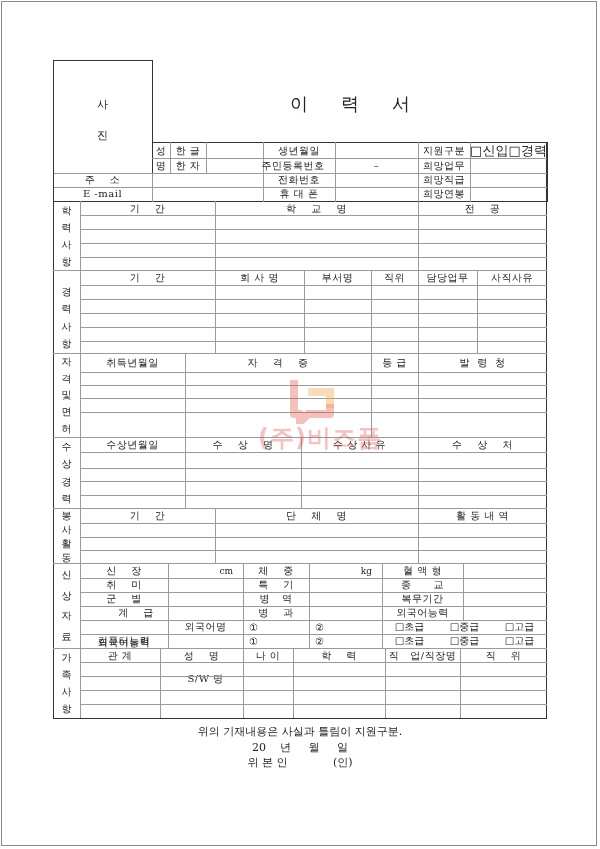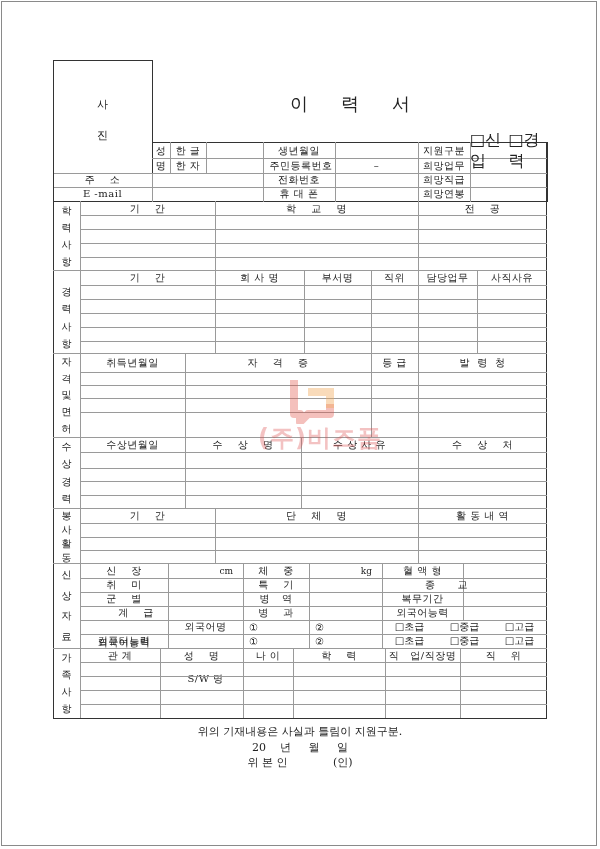--- a/index.html
+++ b/index.html
@@ -58,33 +58,33 @@
 <div class="abs" style="left:206px;top:143px;width:57px;height:15px;"></div>
 <div class="abs" style="left:206px;top:158px;width:57px;height:15px;"></div>
 
 <div class="cell" style="left:53px;top:173px;width:99px;height:14px;white-space:pre;">주    소</div>
 <div class="cell" style="left:53px;top:187px;width:99px;height:14px;">E -mail</div>
 <div class="vl" style="left:152px;top:173px;height:29px;"></div>
 <div class="abs" style="left:152px;top:173px;width:111px;height:14px;"></div>
 <div class="abs" style="left:152px;top:187px;width:111px;height:14px;"></div>
 
 <div class="cell" style="left:263px;top:143px;width:72px;height:15px;">생년월일</div>
-<div class="cell" style="left:265px;top:158px;width:72px;height:15px;">주민등록번호</div>
+<div class="cell" style="left:257px;top:158px;width:72px;height:15px;">주민등록번호</div>
 <div class="cell" style="left:263px;top:173px;width:72px;height:14px;">전화번호</div>
 <div class="cell" style="left:263px;top:187px;width:72px;height:14px;">휴 대 폰</div>
 <div class="abs" style="left:335px;top:143px;width:83px;height:15px;"></div>
 <div class="cell" style="left:335px;top:158px;width:83px;height:15px;">–</div>
 <div class="abs" style="left:335px;top:173px;width:83px;height:14px;"></div>
 <div class="abs" style="left:335px;top:187px;width:83px;height:14px;"></div>
 
 <div class="cell" style="left:418px;top:143px;width:52px;height:15px;">지원구분</div>
 <div class="cell" style="left:418px;top:158px;width:52px;height:15px;">희망업무</div>
 <div class="cell" style="left:418px;top:173px;width:52px;height:14px;">희망직급</div>
 <div class="cell" style="left:418px;top:187px;width:52px;height:14px;">희망연봉</div>
-<div class="abs" style="left:470px;top:143px;width:77px;height:15px;display:flex;align-items:center;justify-content:space-around;font-size:16px;">
+<div class="abs" style="left:470px;top:143px;width:77px;height:15px;display:flex;align-items:center;justify-content:space-around;font-size:13px;">
   <span>□신입</span>
   <span>□경력</span>
 </div>
 <div class="abs" style="left:470px;top:158px;width:77px;height:15px;"></div>
 <div class="abs" style="left:470px;top:173px;width:77px;height:14px;"></div>
 <div class="abs" style="left:470px;top:187px;width:77px;height:14px;"></div>
 
 <div class="vl" style="left:80px;top:201px;height:517px;"></div>
 
 <div class="vlabel" style="left:53px;top:202px;width:27px;height:68px;">
@@ -214,21 +214,21 @@
 <div class="abs" style="left:309px;top:564px;width:73px;height:14px;font-size:9px;display:flex;align-items:center;justify-content:flex-end;padding-right:10px;">
   <span>kg</span>
 </div>
 <div class="cell" style="left:382px;top:564px;width:81px;height:14px;">혈 액 형</div>
 <div class="abs" style="left:463px;top:564px;width:84px;height:14px;"></div>
 
 <div class="cell" style="left:80px;top:578px;width:88px;height:14px;white-space:pre;">취    미</div>
 <div class="abs" style="left:168px;top:578px;width:75px;height:14px;"></div>
 <div class="cell" style="left:243px;top:578px;width:66px;height:14px;white-space:pre;">특    기</div>
 <div class="abs" style="left:309px;top:578px;width:73px;height:14px;"></div>
-<div class="cell" style="left:382px;top:578px;width:81px;height:14px;white-space:pre;padding-left:24px;">종      교</div>
+<div class="cell" style="left:382px;top:578px;width:81px;height:14px;white-space:pre;">종      교</div>
 <div class="abs" style="left:463px;top:578px;width:84px;height:14px;"></div>
 
 <div class="cell" style="left:80px;top:592px;width:88px;height:14px;white-space:pre;">군    별</div>
 <div class="abs" style="left:168px;top:592px;width:75px;height:14px;"></div>
 <div class="cell" style="left:243px;top:592px;width:66px;height:14px;white-space:pre;font-family:Liberation Serif, serif;">병    역</div>
 <div class="abs" style="left:309px;top:592px;width:73px;height:14px;"></div>
 <div class="cell" style="left:382px;top:592px;width:81px;height:14px;">복무기간</div>
 <div class="abs" style="left:463px;top:592px;width:84px;height:14px;"></div>
 
 <div class="cell" style="left:80px;top:606px;width:88px;height:14px;white-space:pre;padding-left:12px;">계    급</div>

